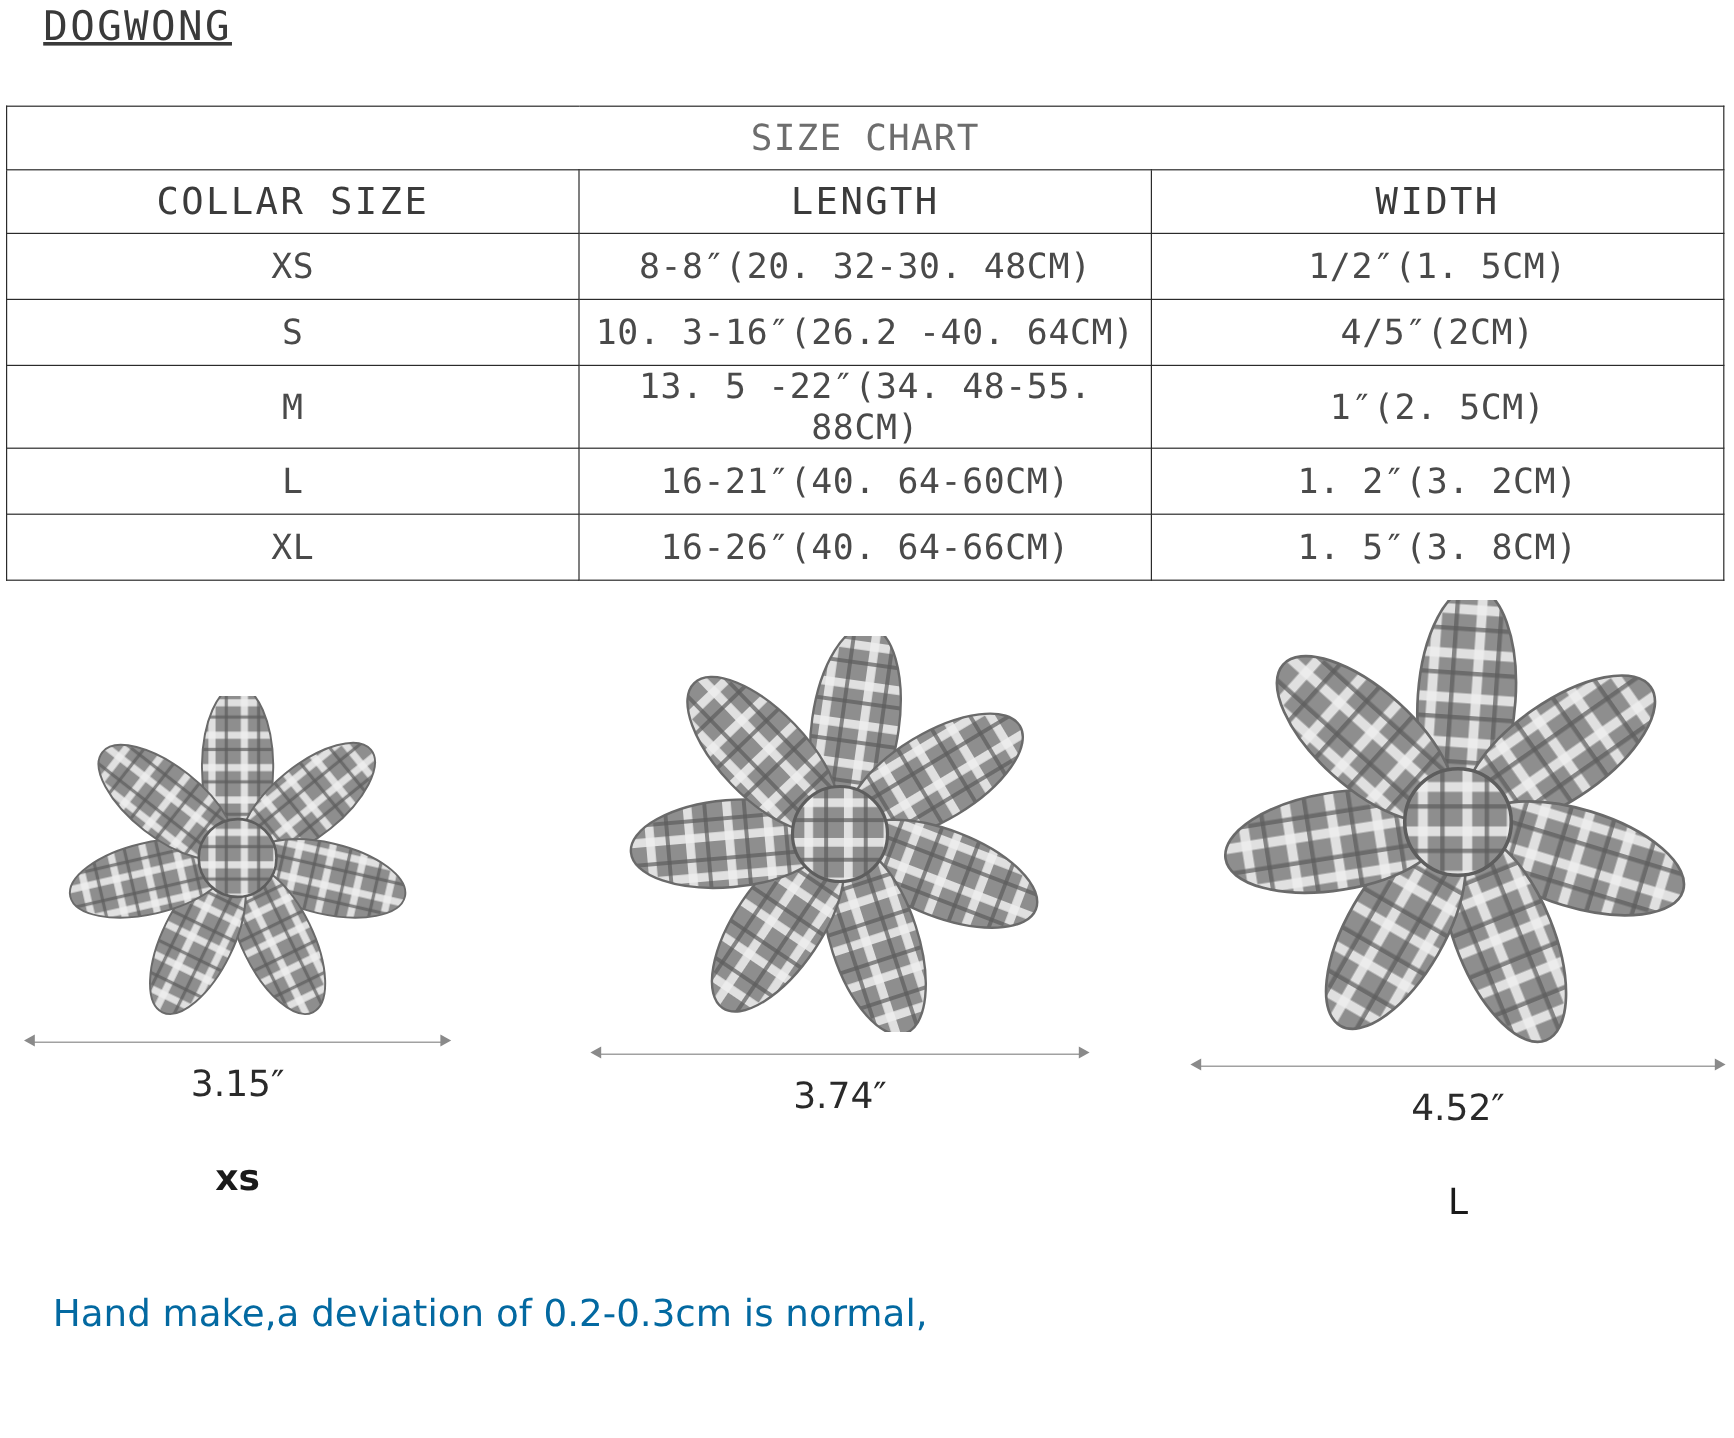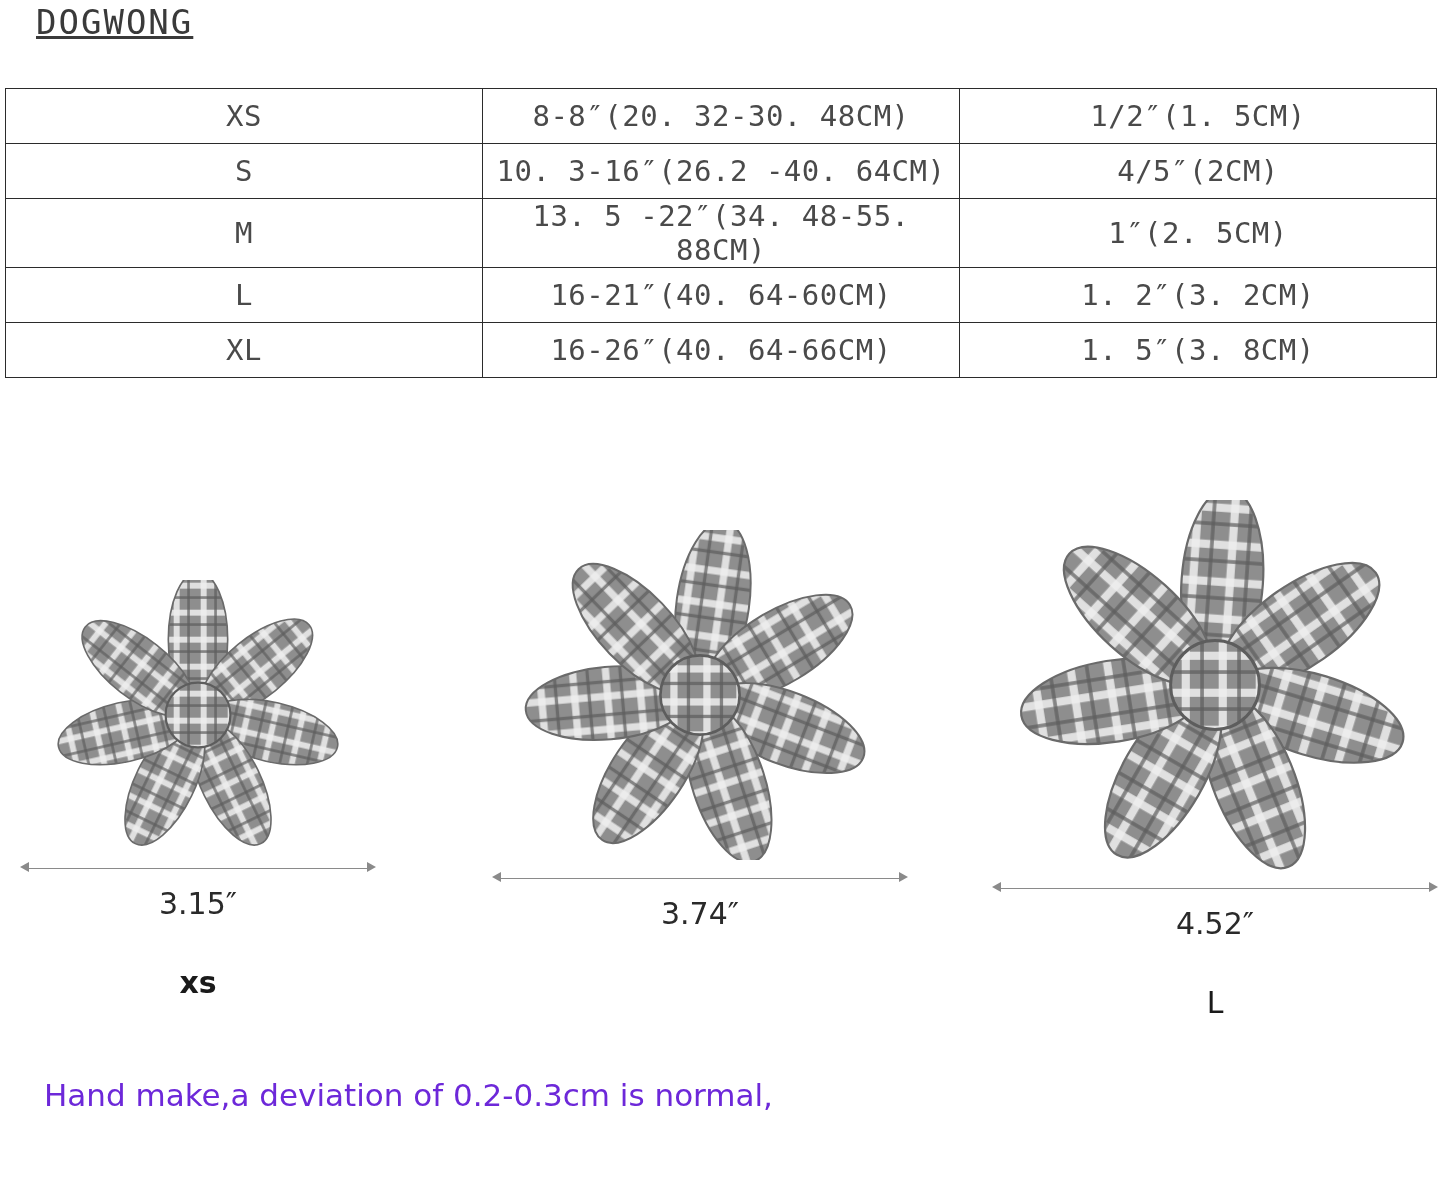--- a/index.html
+++ b/index.html
@@ -129,31 +129,39 @@
 
   
   .note {
     position: absolute;
     left: 44px;
     top: 1068px;
     width: 1340px;
     font-family: "DejaVu Sans", sans-serif;
     font-size: 31px;
     line-height: 54px;
-    color: #6d28d9;
+    color: #0369a1;
   }
   .note div { white-space: nowrap; }
 </style>
 </head>
 <body>
 
 <div class="brand">DOGWONG</div>
 
 <table class="size-table">
   <tbody>
+    <tr class="title-row">
+      <td colspan="3">SIZE CHART</td>
+    </tr>
+    <tr class="header-row">
+      <td class="col-size">COLLAR SIZE</td>
+      <td class="col-len">LENGTH</td>
+      <td class="col-width">WIDTH</td>
+    </tr>
     <tr class="data-row">
       <td>XS</td>
       <td>8-8″(20. 32-30. 48CM)</td>
       <td>1/2″(1. 5CM)</td>
     </tr>
     <tr class="data-row">
       <td>S</td>
       <td>10. 3-16″(26.2 -40. 64CM)</td>
       <td>4/5″(2CM)</td>
     </tr>

